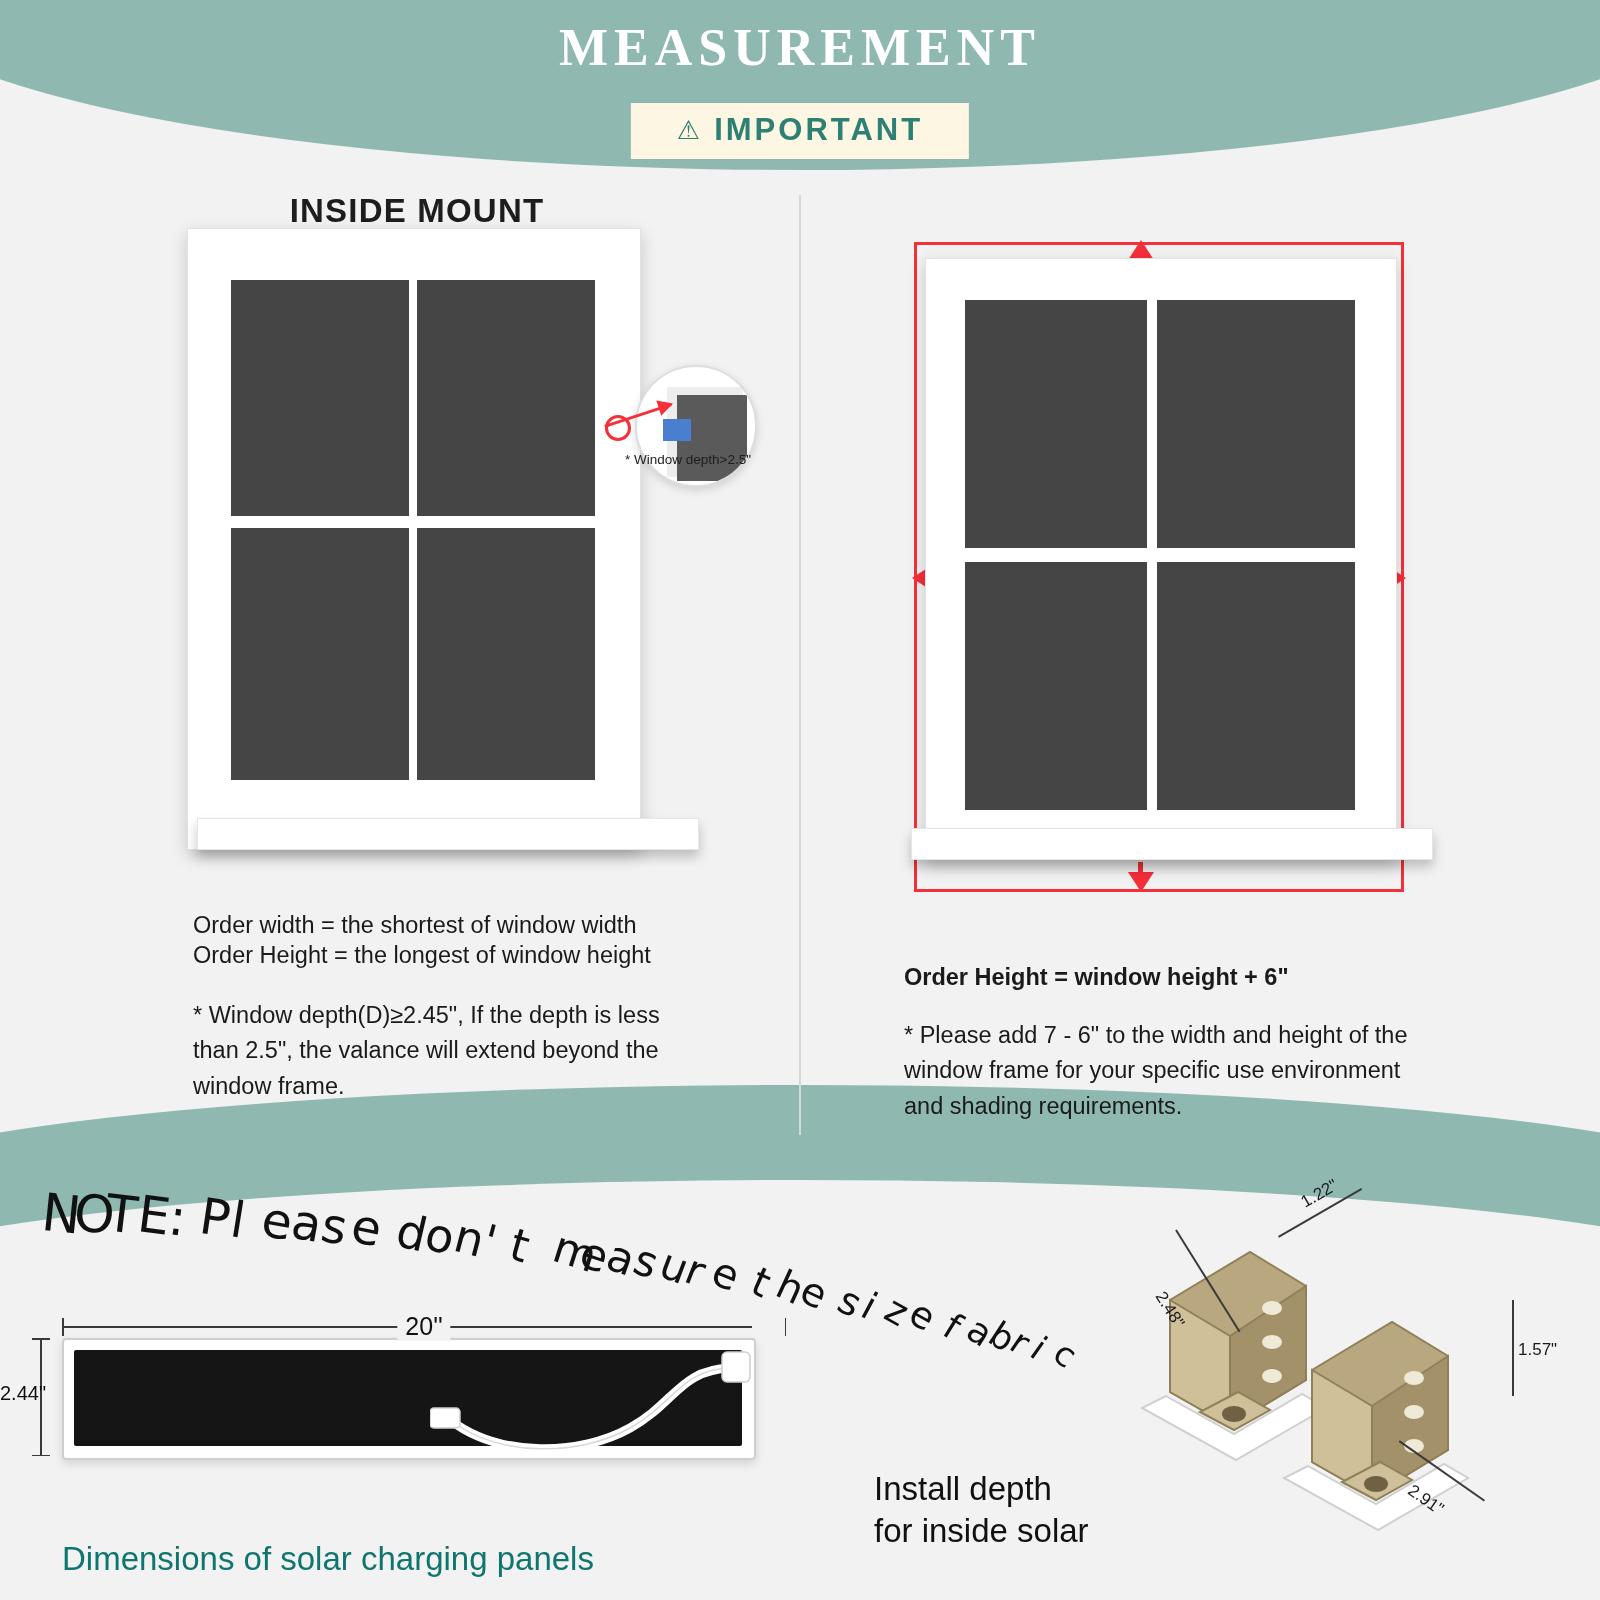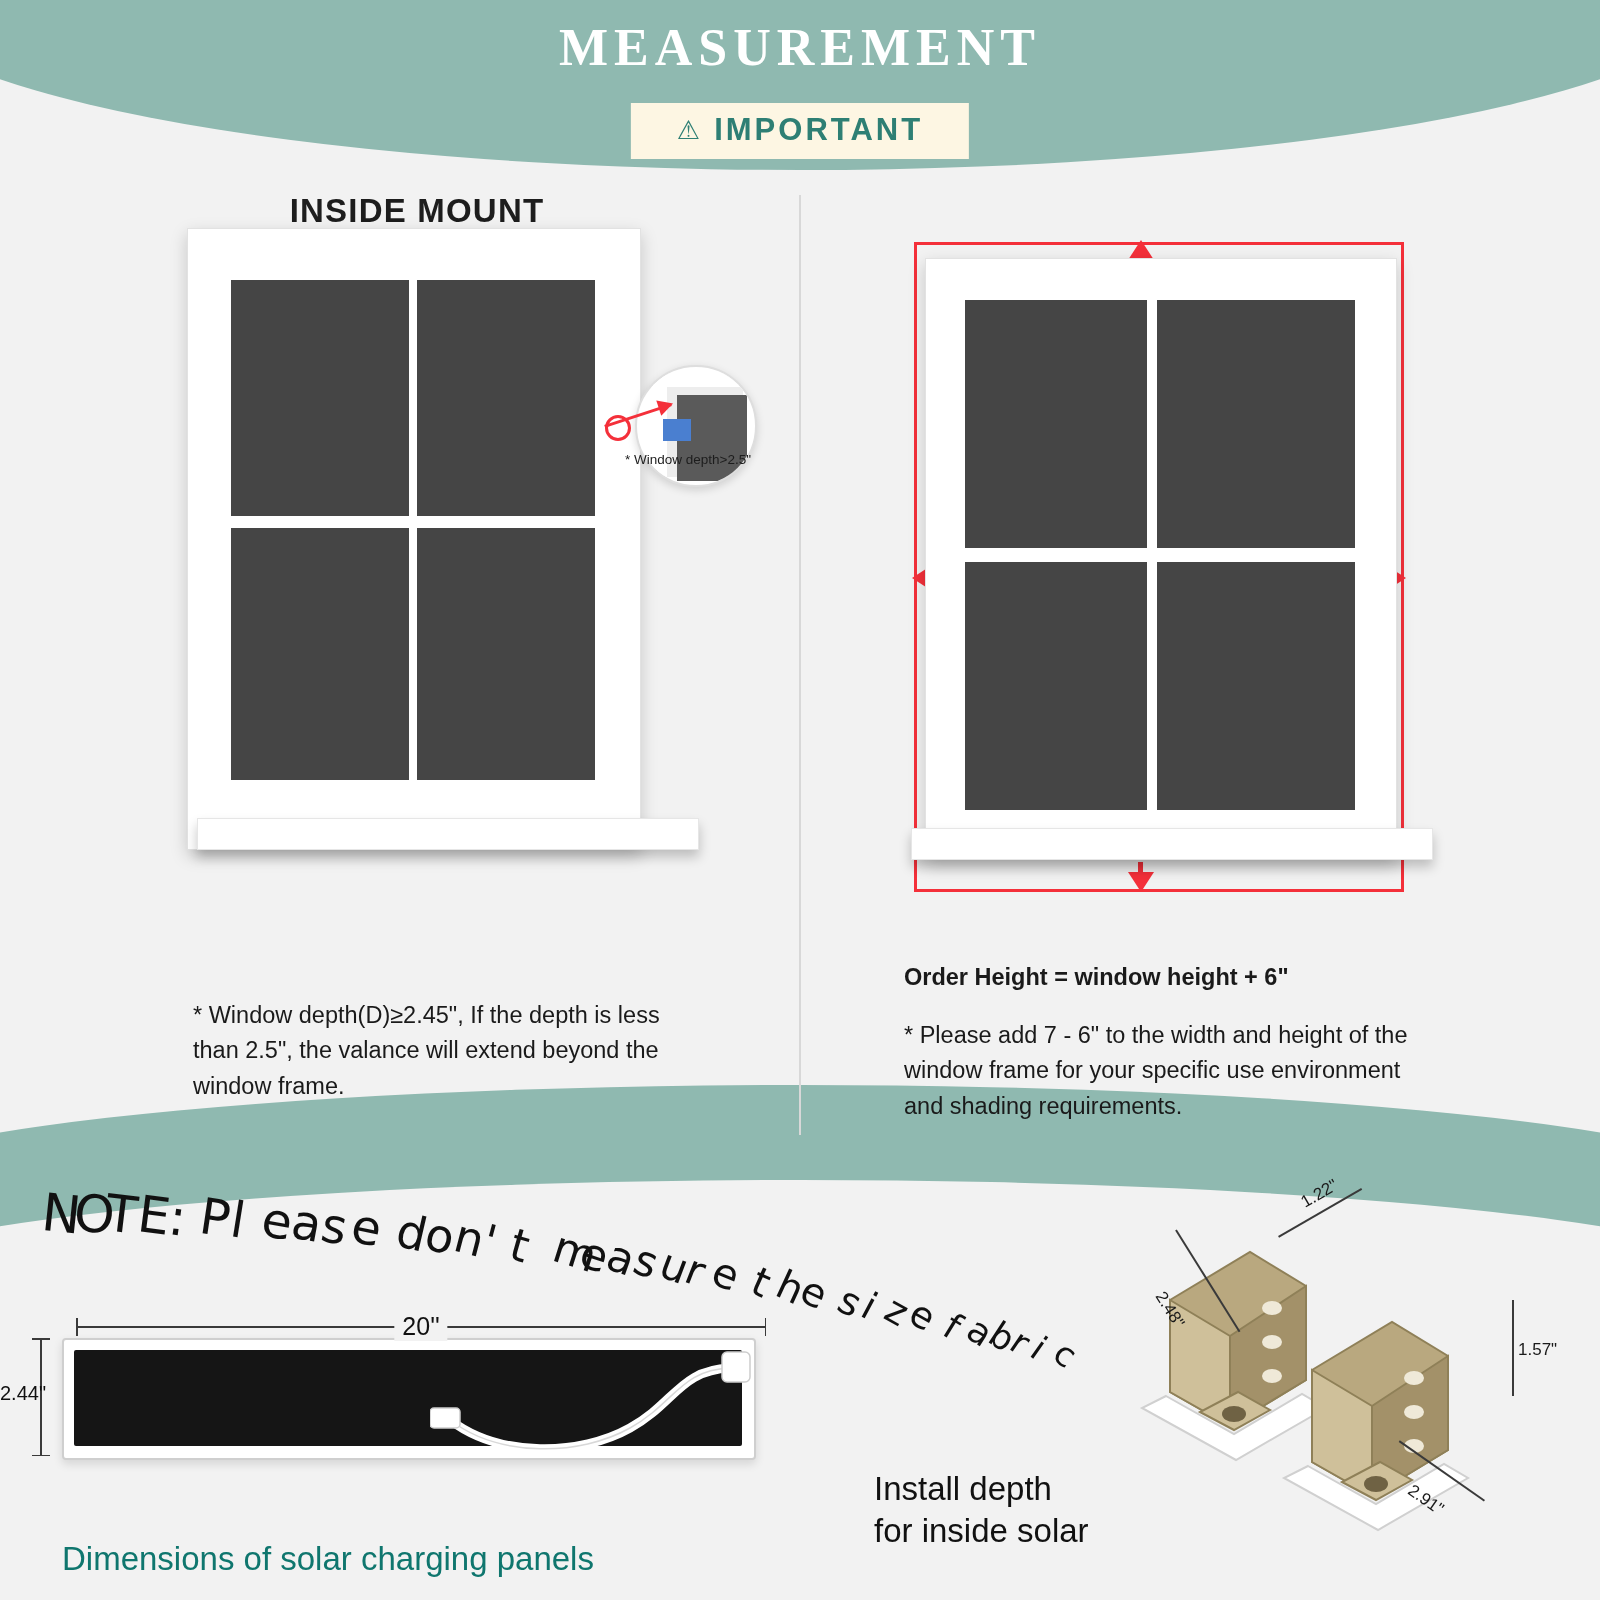--- a/index.html
+++ b/index.html
@@ -326,25 +326,26 @@
   }
   .solar-panel .cells {
     position: absolute;
     left: 10px; top: 10px;
     width: 668px; height: 96px;
     background: #151515;
     border-radius: 2px;
   }
   .solar-dim-w {
     position: absolute;
-    left: 76px;
+    left: 62px;
     top: 1316px;
     width: 690px;
     height: 20px;
     z-index: 4;
+    padding-left: 34px;
   }
   .solar-dim-w .line {
     position: absolute;
     left: 0; top: 10px;
     width: 690px; height: 1.5px;
     background: #3a3a3a;
   }
   .solar-dim-w .cap-l, .solar-dim-w .cap-r {
     position: absolute;
     top: 2px;
@@ -457,20 +458,22 @@
 
   <div class="depth-callout">
     <div class="dc-frame"></div>
     <div class="dc-inner"></div>
     <div class="dc-blue"></div>
   </div>
   <div class="small-circle"></div>
   <div class="depth-arrow"></div>
   <div class="depth-note">* Window depth&gt;2.5"</div>
 
+  <div class="order-text" style="left:176px; top:738px;">Order width   = the shortest  of window width</div>
+  <div class="order-text" style="left:176px; top:768px;">Order Height = the longest of window height</div>
   <div class="star-text" style="left:176px; top:828px; width:500px;">* Window depth(D)≥2.45",  If the depth is less than 2.5",  the valance will extend beyond the window frame.</div>
 </div>
 
 <div class="panel right">
 
   <div class="window-wrap" style="left:125px; top:88px; width:500px; height:600px;">
     <div class="win-frame" style="left:0; top:0; width:470px; height:600px;"></div>
     <div class="win-glass" style="left:40px; top:42px; width:390px; height:510px;"></div>
     <div style="position:absolute; left:222px; top:42px; width:10px; height:510px; background:#ffffff;"></div>
     <div style="position:absolute; left:40px; top:290px; width:390px; height:14px; background:#ffffff;"></div>

